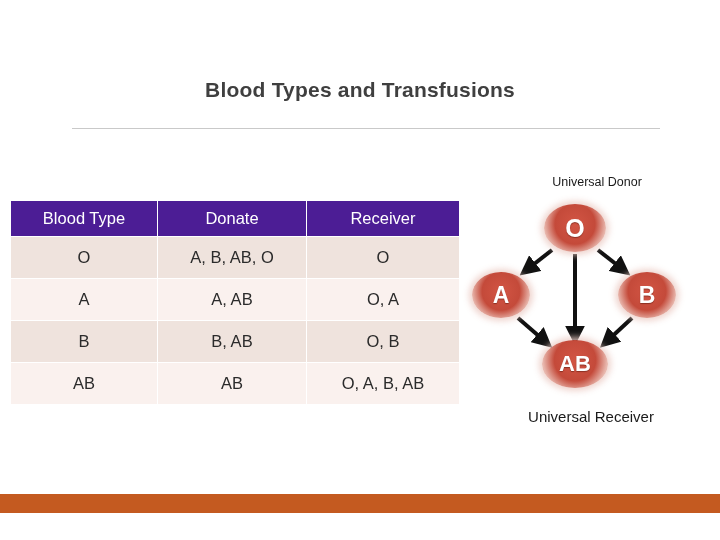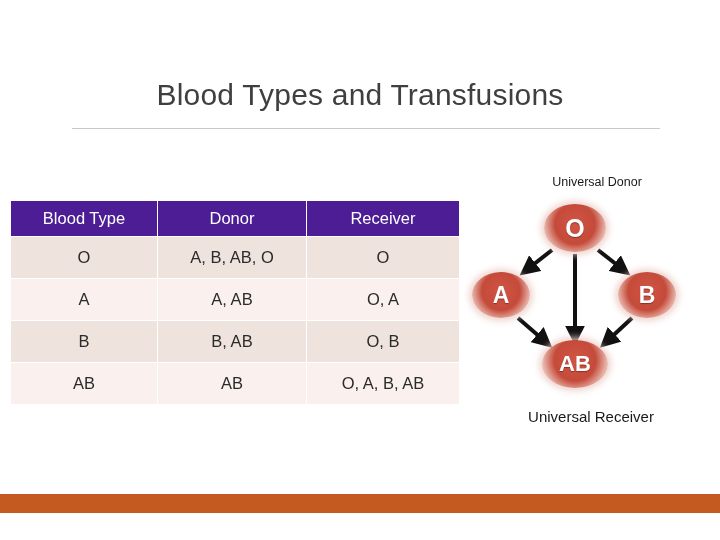--- a/index.html
+++ b/index.html
@@ -21,23 +21,23 @@
     height: 540px;
     background: #ffffff;
   }
   
   .title {
     position: absolute;
     left: 60px;
     top: 78px;
     width: 600px;
     text-align: center;
-    font-size: 30px;
+    font-size: 21px;
     color: #3f3f3f;
-    font-weight: normal;
+    font-weight: bold;
     letter-spacing: 0.2px;
     white-space: nowrap;
   }
   .title-rule {
     position: absolute;
     left: 72px;
     top: 128px;
     width: 588px;
     height: 1px;
     background: #c9c9c9;
@@ -159,21 +159,21 @@
 <div class="slide">
 
   <div class="title">Blood Types and Transfusions</div>
   <div class="title-rule"></div>
 
   <div class="table-wrap">
     <table class="bt">
       <thead>
         <tr>
           <th class="col-1">Blood Type</th>
-          <th class="col-2">Donor</th>
+          <th class="col-2">Donate</th>
           <th class="col-3">Receiver</th>
         </tr>
       </thead>
       <tbody>
         <tr class="odd">
           <td>O</td>
           <td>A, B, AB, O</td>
           <td>O</td>
         </tr>
         <tr class="even">

